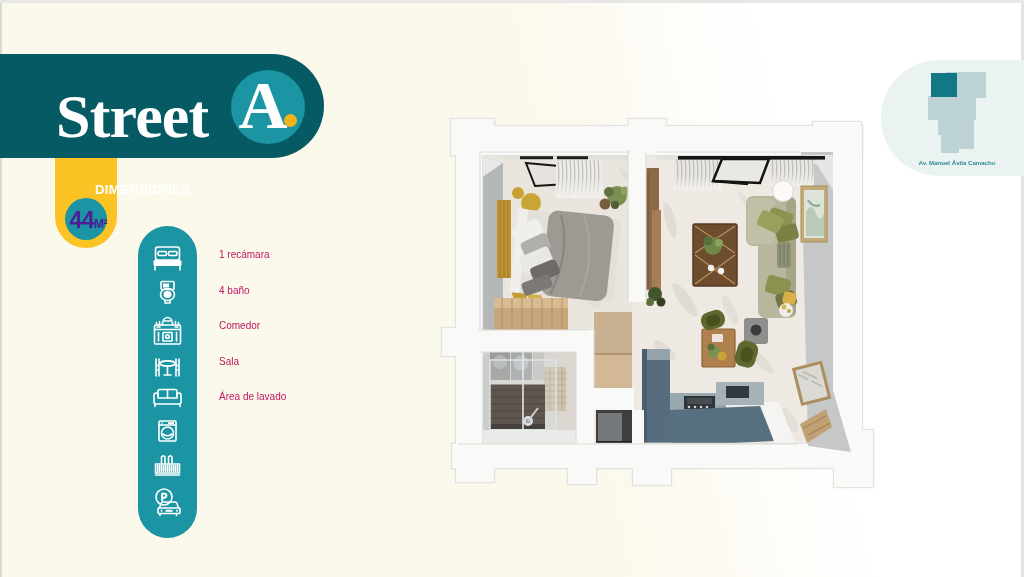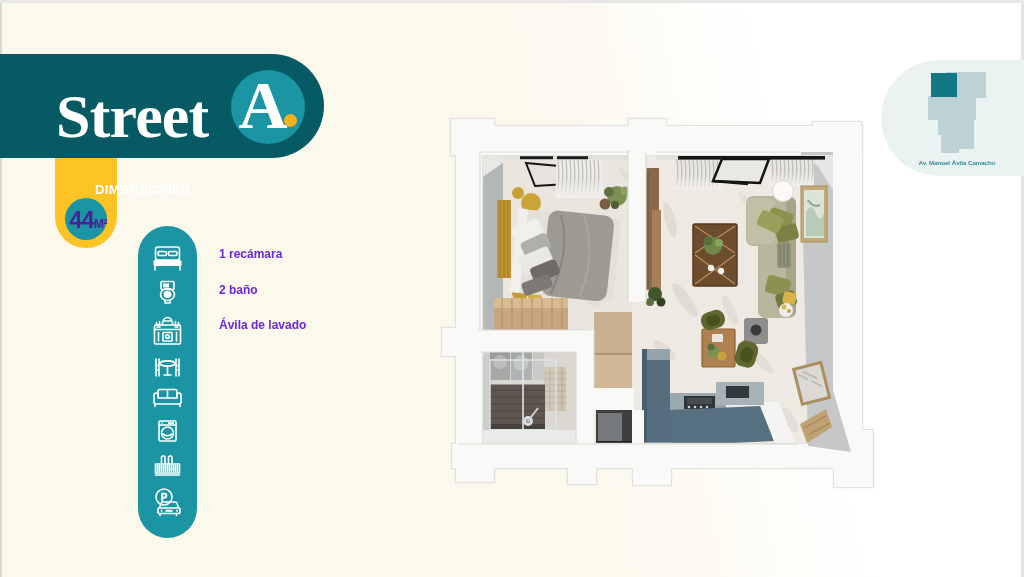--- a/index.html
+++ b/index.html
@@ -98,24 +98,26 @@
     <text x="-3.5" y="-1.2" fill="#fff" stroke="#fff" stroke-width="0.5" font-size="10" font-weight="bold" text-anchor="middle" font-family="Liberation Sans">P</text>
     <path d="M-8,6 L-6.5,1.5 Q-6,0 -4.5,0 L7.5,0 Q9,0 9.5,1.5 L11,6"></path>
     <rect x="-9.5" y="6" width="22" height="5.5" rx="1"></rect>
     <path d="M-7.5,11.5 L-7.5,13.5 M9,11.5 L9,13.5"></path>
     <circle cx="-6" cy="8.8" r="1" fill="#fff" stroke="none"></circle>
     <circle cx="9.5" cy="8.8" r="1" fill="#fff" stroke="none"></circle>
     <rect x="-2" y="7.8" width="7" height="2" fill="#fff" stroke="none"></rect>
   </g>
 </svg>
 
-<div class="abs" style="left:219px;top:237px;width:260px;color:#6d28d9;font-weight:bold;font-size:12px;line-height:35.6px;">
+<div class="abs" style="left:219px;top:237px;width:260px;color:#be185d;font-weight:normal;font-size:10px;line-height:35.6px;">
   <div>1 recámara</div>
-  <div>2 baño</div>
-  <div>Ávila de lavado</div>
+  <div>4 baño</div>
+  <div>Comedor</div>
+  <div>Sala</div>
+  <div>Área de lavado</div>
 </div>
 
 <div class="abs" style="left:881px;top:60px;width:143px;height:116px;background:#eaf2f2;border-radius:58px 0 0 58px;"></div>
 
 <svg class="abs" style="left:876px;top:60px;" width="148" height="117" viewBox="0 0 148 117">
   <g fill="#bdd2d5">
     <rect x="70" y="12" width="40" height="26"></rect>
     <rect x="52" y="36" width="48" height="24"></rect>
     <rect x="62" y="60" width="36" height="15"></rect>
     <rect x="65" y="75" width="18" height="18"></rect>

